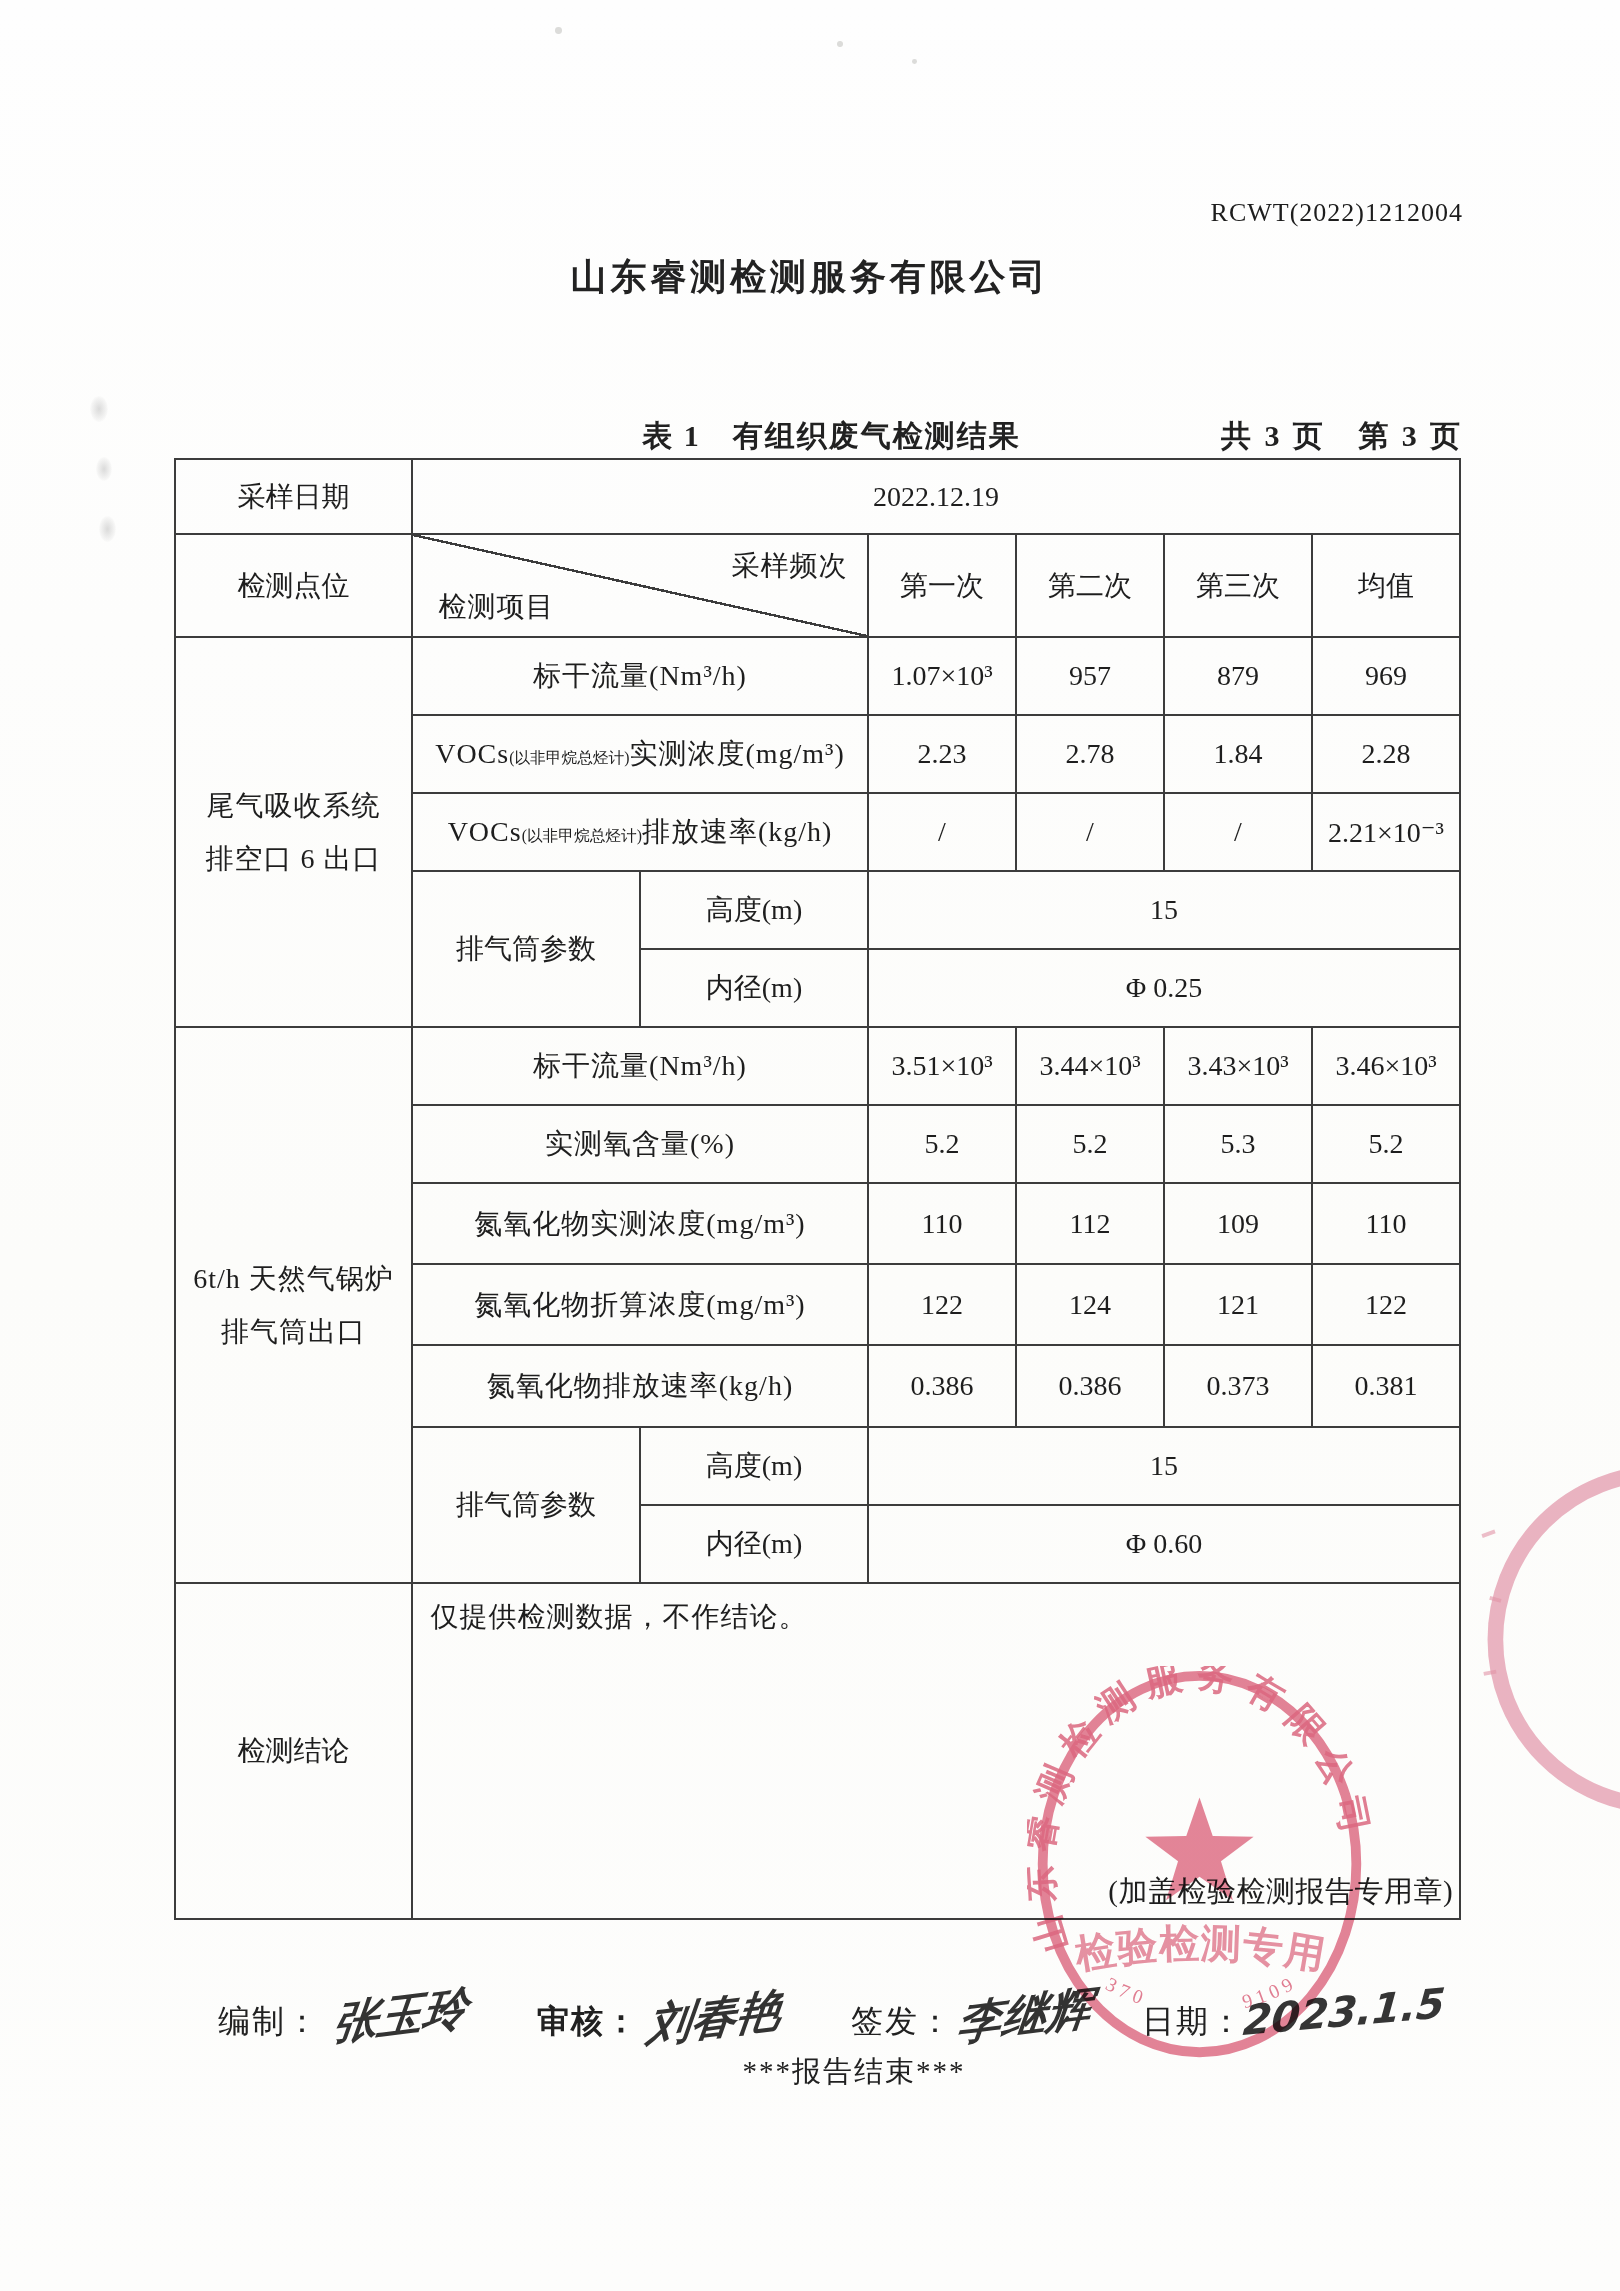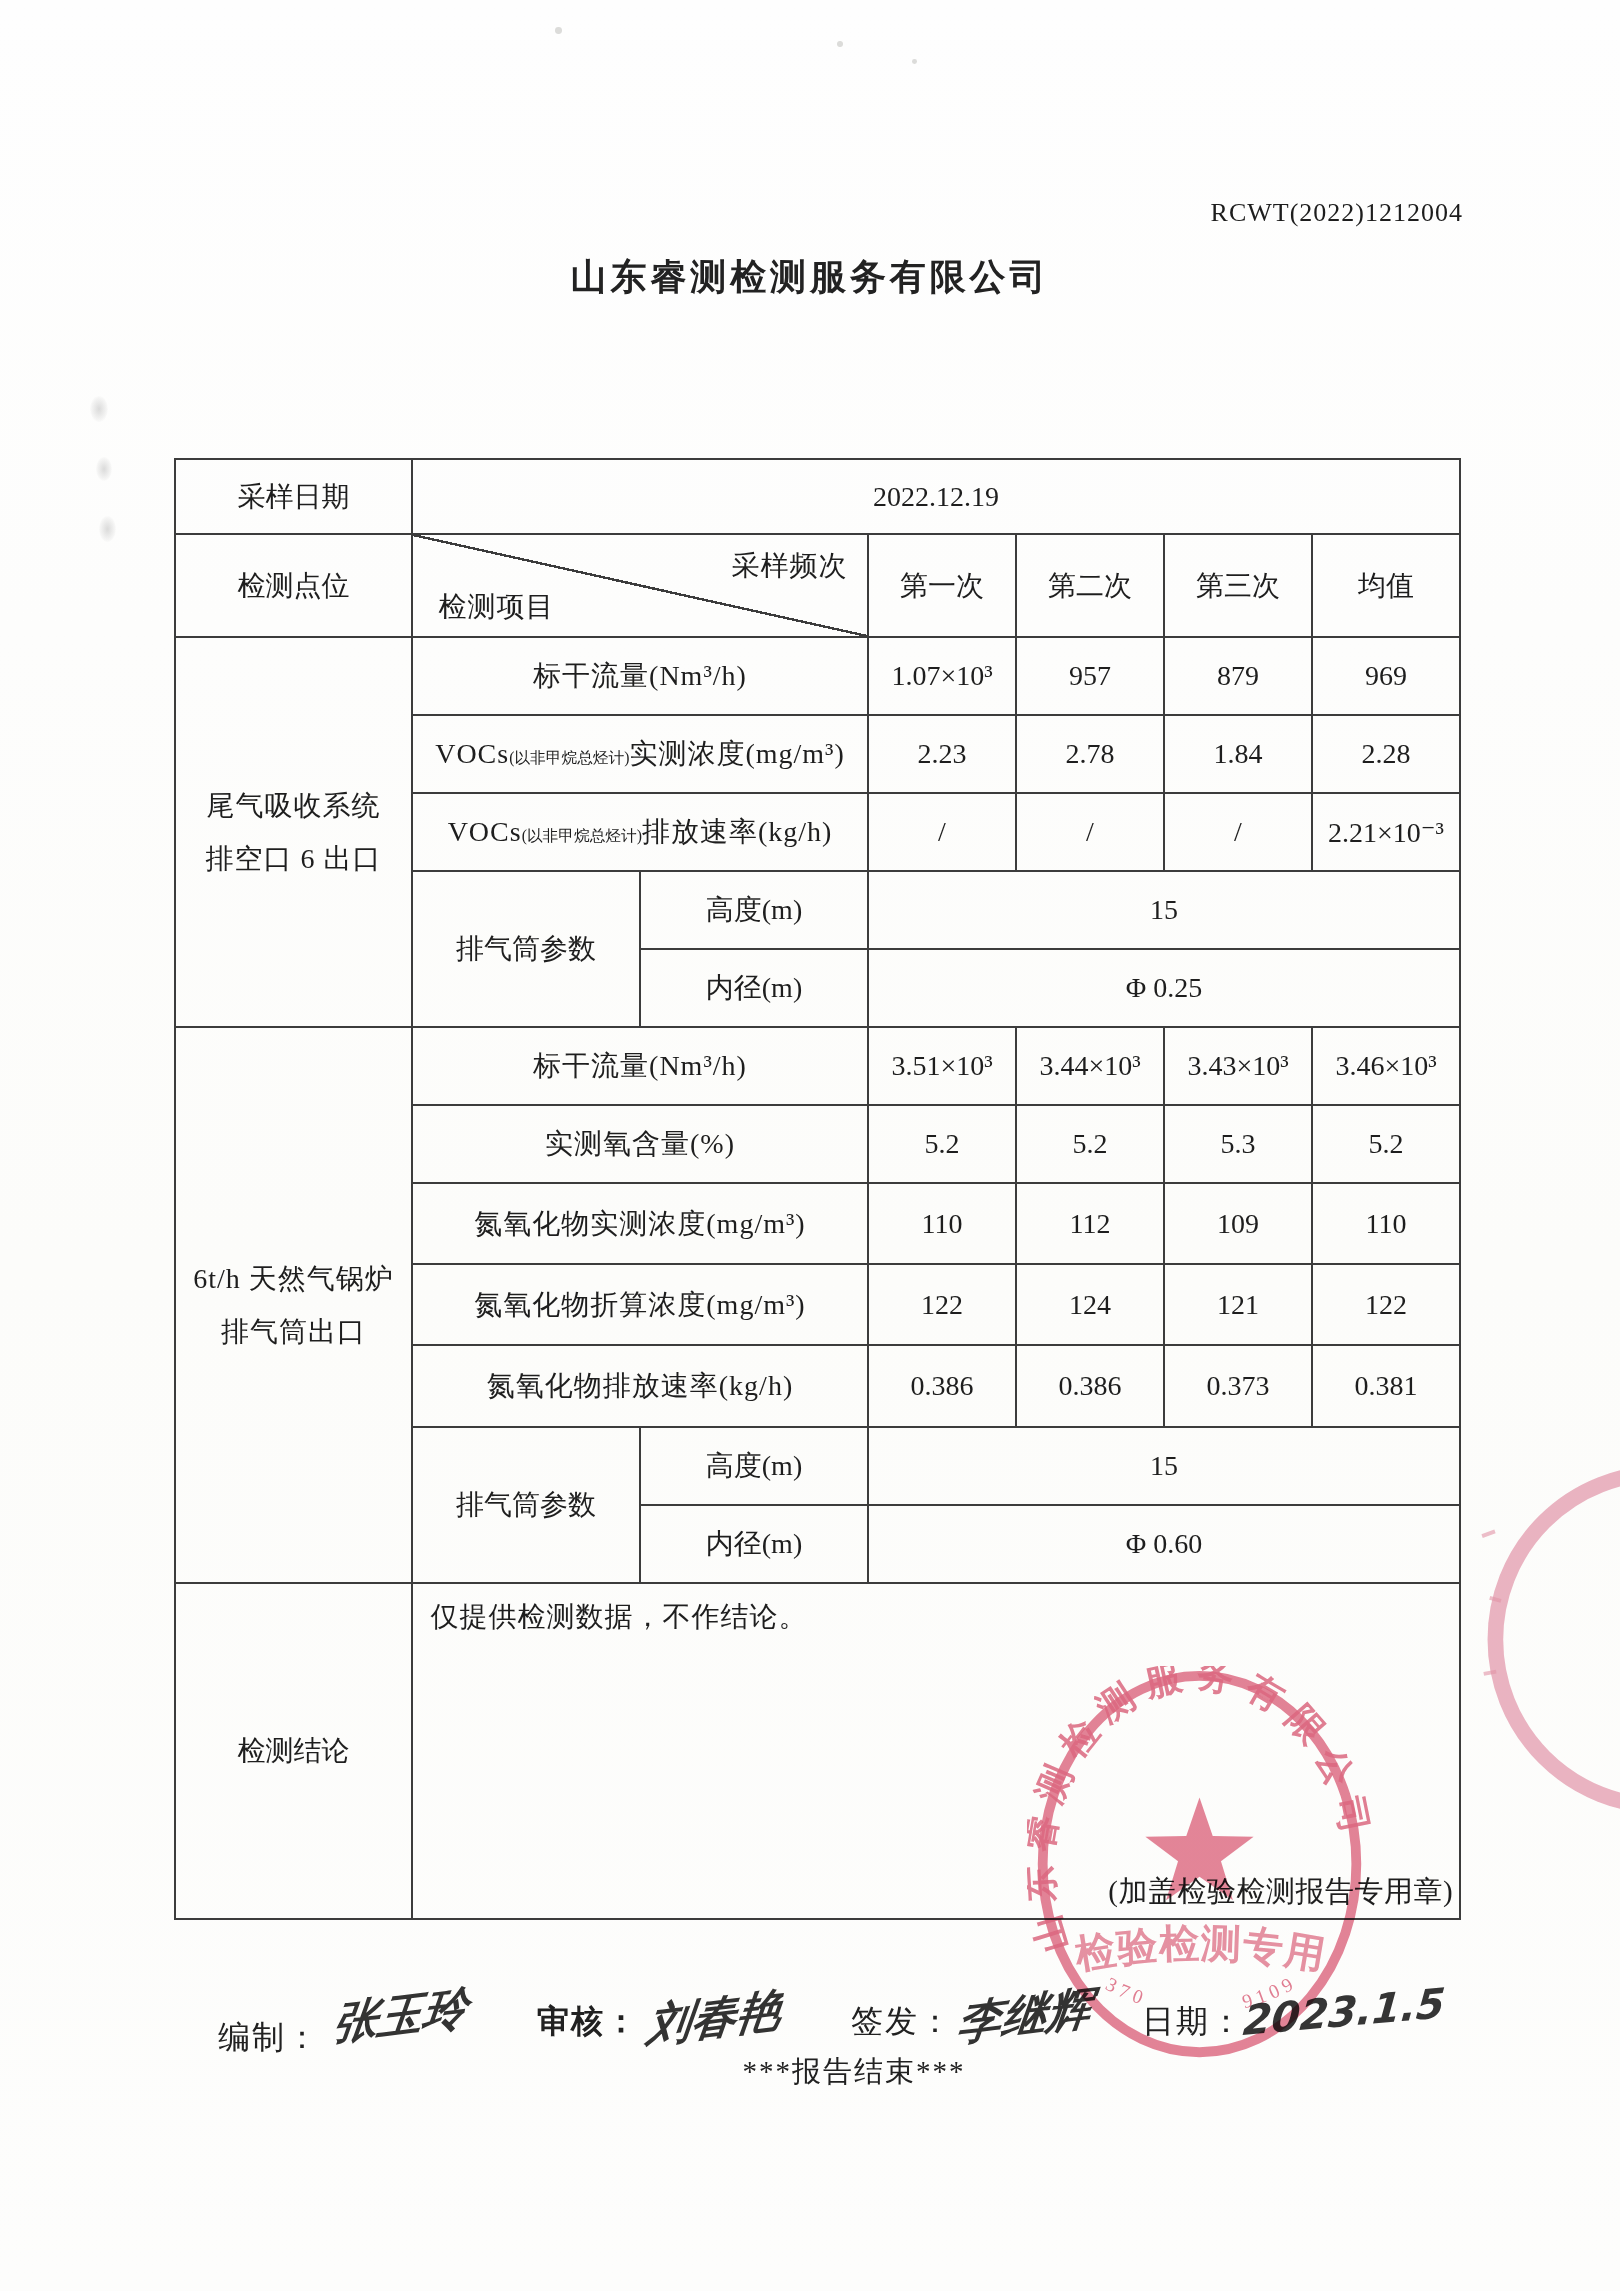--- a/index.html
+++ b/index.html
@@ -72,20 +72,24 @@
 
   <div class="speck" style="left:555px;top:27.4px;width:6.9px;height:6.9px;"></div>
   <div class="speck" style="left:837px;top:41px;width:5.9px;height:5.9px;"></div>
   <div class="speck" style="left:912px;top:59px;width:4.9px;height:4.9px;"></div>
   <div class="artifact" style="left:90px;top:396px;width:17.6px;height:25.5px;"></div>
   <div class="artifact" style="left:96px;top:457px;width:15.7px;height:23.5px;"></div>
   <div class="artifact" style="left:99px;top:516px;width:16.7px;height:25.5px;"></div>
 
   <div class="report-no">RCWT(2022)1212004</div>
   <div class="company-name">山东睿测检测服务有限公司</div>
+  <div class="caption-row">
+    <div class="table-caption">表 1　有组织废气检测结果</div>
+    <div class="page-count">共 3 页　第 3 页</div>
+  </div>
 
   <div class="tbl-wrap">
     <table class="results">
       <colgroup>
         <col style="width:237px">
           <col style="width:228px">
           <col style="width:228px">
         <col style="width:148px">
           <col style="width:148px">
           <col style="width:148px">
@@ -207,21 +211,21 @@
         <td colspan="6" class="concl-cell">
           <div class="concl-text">仅提供检测数据，不作结论。</div>
           <div class="stamp-note">(加盖检验检测报告专用章)</div>
         </td>
       </tr>
     </tbody>
       </table>
   </div>
 
   <div class="footer-row">
-    <span class="sig-label" style="left:218px;margin-top:16px;">编制：</span>
+    <span class="sig-label" style="left:218px;">编制：</span>
     <span class="sig-script" style="left:333px;top:0;">张玉玲</span>
     <span class="sig-label" style="left:537px;font-weight:bold;">审核：</span>
     <span class="sig-script" style="left:647px;top:2px;">刘春艳</span>
     <span class="sig-label" style="left:851px;">签发：</span>
     <span class="sig-script" style="left:957px;top:0;">李继辉</span>
     <span class="sig-label" style="left:1142px;">日期：</span>
     <span class="date-script">2023.1.5</span>
   </div>
   <div class="end-note">***报告结束***</div>
 

